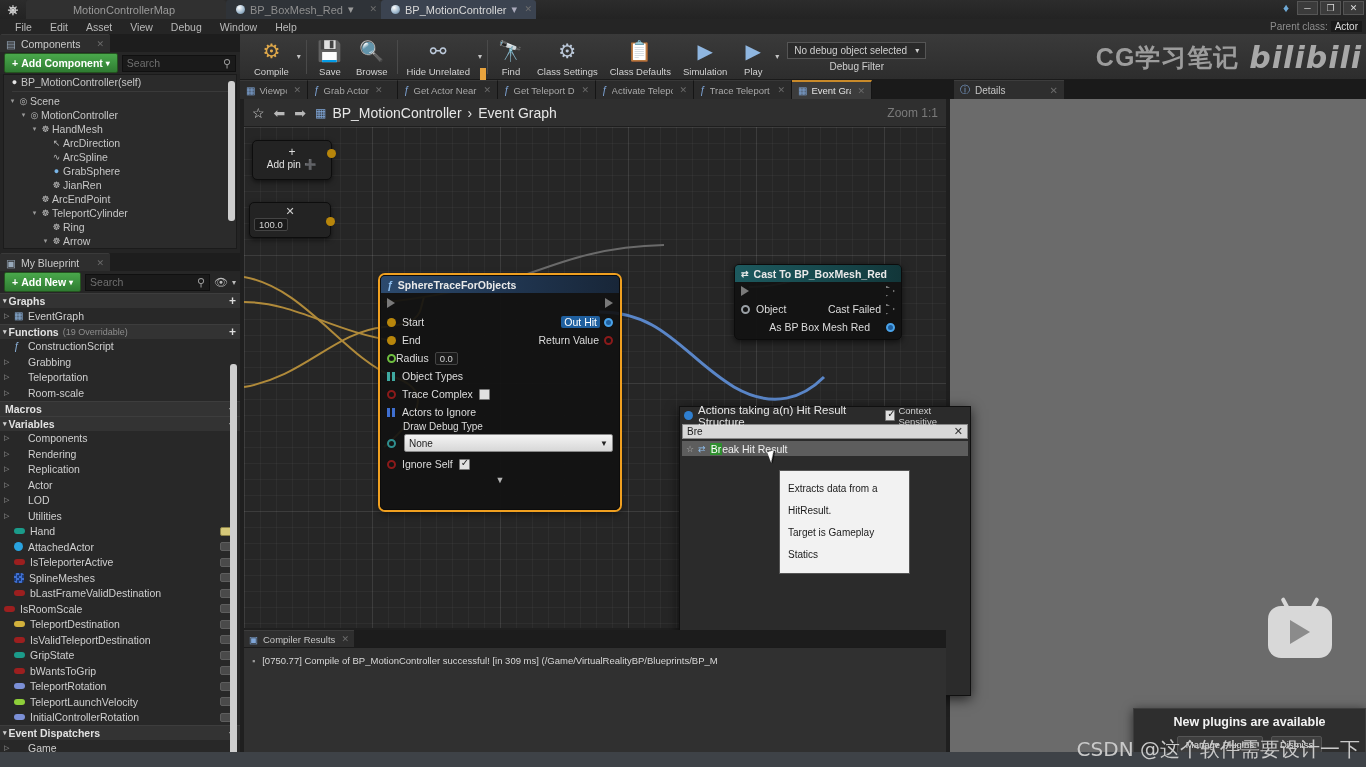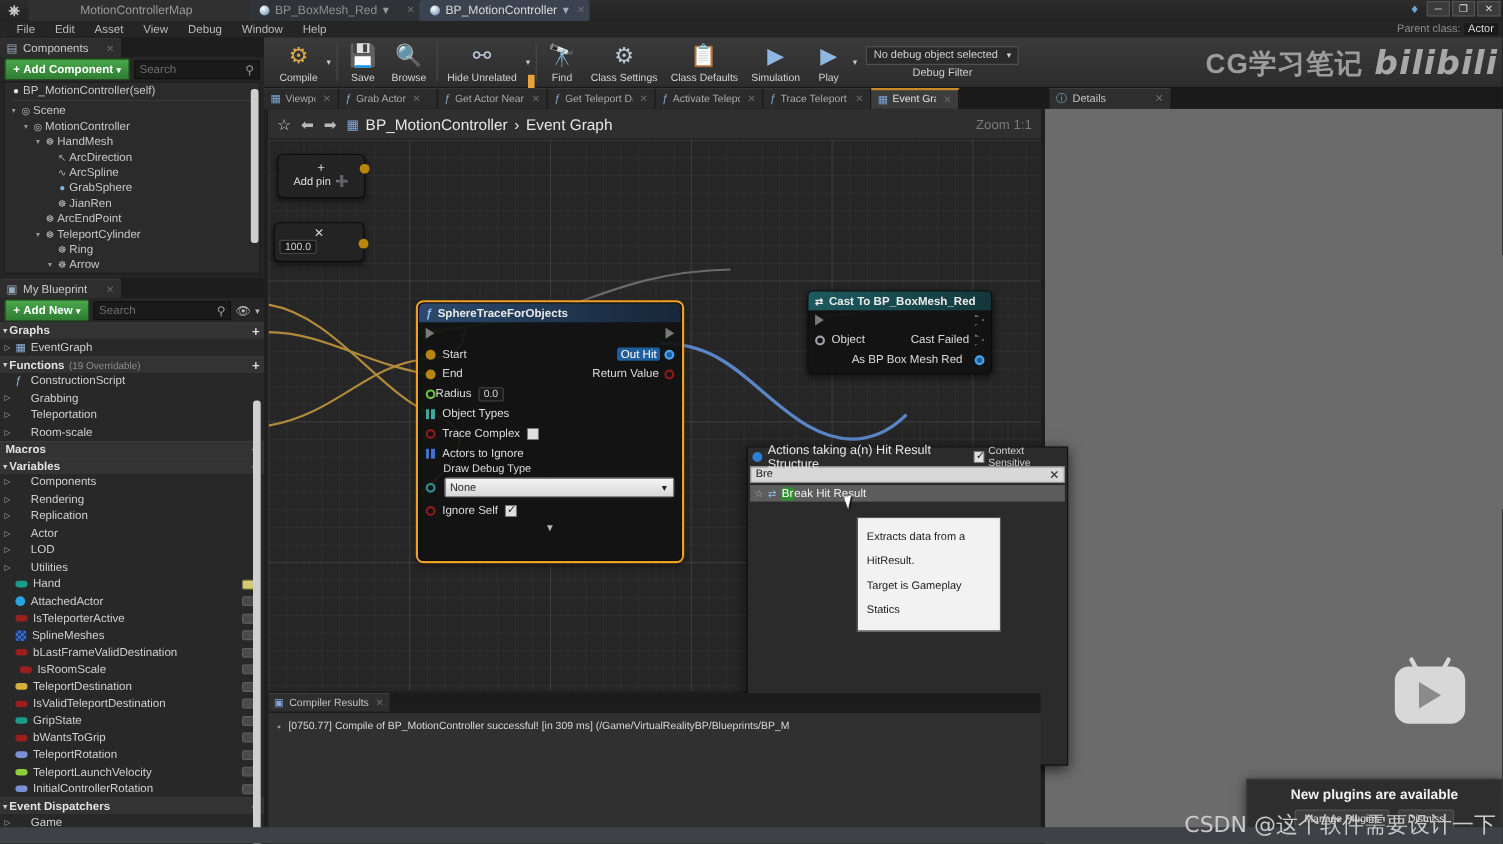--- a/index.html
+++ b/index.html
@@ -436,21 +436,21 @@
         <div class="vrow" style="padding-left: 14px;">
           <span class="vpill" style="width: 10px; height: 10px; margin-right: 5px; flex: 0 0 auto; background: repeating-conic-gradient(rgb(63, 111, 208) 0deg, rgb(63, 111, 208) 25%, rgb(27, 58, 120) 0deg, rgb(27, 58, 120) 50%) 0px 0px / 5px 5px;"></span>
           <span>SplineMeshes</span>
           <span class="veye"></span>
         </div>
         <div class="vrow" style="padding-left: 14px;">
           <span class="vpill" style="background: rgb(156, 31, 31);"></span>
           <span>bLastFrameValidDestination</span>
           <span class="veye"></span>
         </div>
-        <div class="vrow" style="padding-left: 18px; text-align: center;">
+        <div class="vrow" style="padding-left: 4px; text-align: center;">
           <span class="vpill" style="background: rgb(156, 31, 31);"></span>
           <span>IsRoomScale</span>
           <span class="veye"></span>
         </div>
         <div class="vrow" style="padding-left: 14px;">
           <span class="vpill" style="background: rgb(210, 177, 60);"></span>
           <span>TeleportDestination</span>
           <span class="veye"></span>
         </div>
         <div class="vrow" style="padding-left: 14px;">
@@ -725,21 +725,21 @@
                        border-left:none;clip-path:polygon(0 0,100% 50%,0 100%);background:transparent"></span>
         </div>
         <div class="pinrow">
           <span class="pin ring" style="border:2px solid #9aa0a6"></span>
           <span style="margin-left:6px">Object</span>
           <span style="margin-left:auto;margin-right:5px">Cast Failed</span>
           <span style="display:inline-block;width:9px;height:11px;border:2px solid #7a7a7a;
                        border-left:none;clip-path:polygon(0 0,100% 50%,0 100%)"></span>
         </div>
         <div class="pinrow">
-          <span style="margin-left:auto;margin-right:11px">As BP Box Mesh Red</span>
+          <span style="margin-left:auto;margin-right:16px">As BP Box Mesh Red</span>
           <span class="pin dot" style="background:#1f5f9e;border:2px solid #4aa3ea"></span>
         </div>
       </div>
     </div>
   </div>
 
   <div class="ctxmenu">
     <div class="ctxtitle">
       <span class="bdot"></span>
       <span>Actions taking a(n) Hit Result Structure</span>

